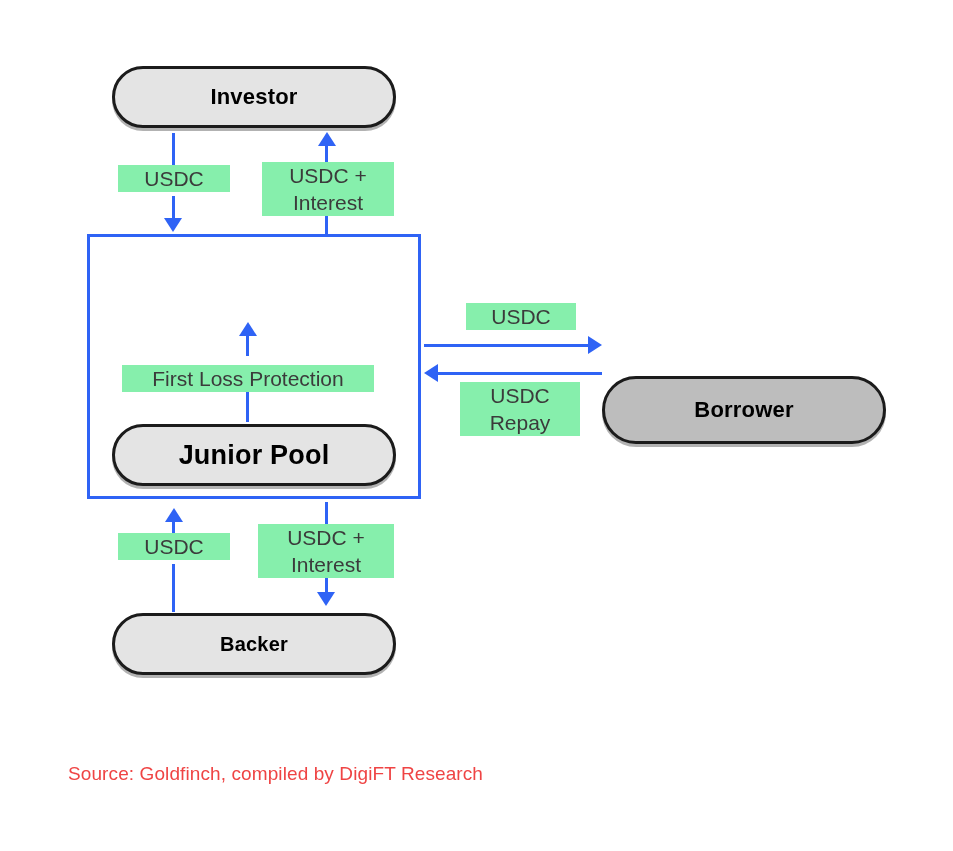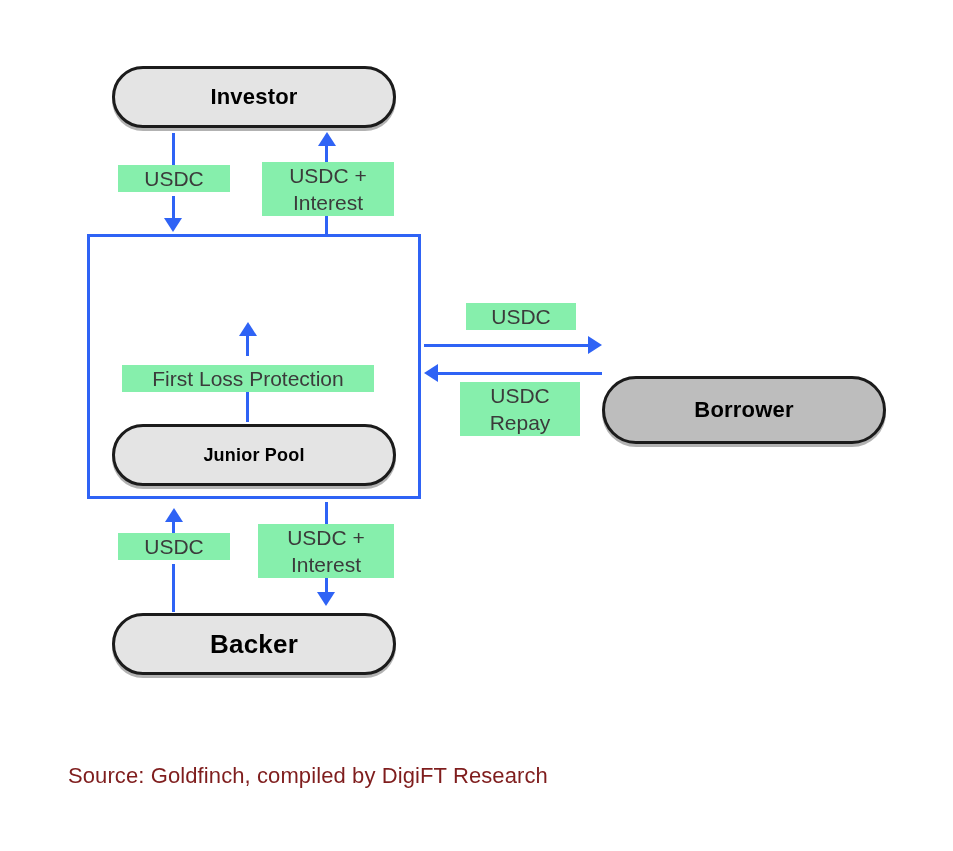--- a/index.html
+++ b/index.html
@@ -45,25 +45,25 @@
   #node-investor {
     left: 112px; top: 66px; width: 284px; height: 62px;
     font-size: 22px;
   }
   #node-senior-pool {
     left: 112px; top: 251px; width: 284px; height: 62px;
     font-size: 21px;
   }
   #node-junior-pool {
     left: 112px; top: 424px; width: 284px; height: 62px;
-    font-size: 18px;
+    font-size: 27px;
   }
   #node-backer {
     left: 112px; top: 613px; width: 284px; height: 62px;
-    font-size: 26px;
+    font-size: 20px;
   }
   #node-borrower {
     left: 602px; top: 336px; width: 284px; height: 68px;
     font-size: 22px;
     margin-top: 40px;
   }
 
   
   #pool-container {
     position: absolute;
@@ -131,22 +131,22 @@
   #label-first-loss    { left: 122px; top: 355px; width: 252px; margin-top: 10px; }
   #label-backer-in     { left: 118px; top: 533px; width: 112px; }
   #label-backer-out    { left: 258px; top: 524px; width: 136px; }
   #label-borrower-out  { left: 466px; top: 303px; width: 110px; }
   #label-borrower-in   { left: 460px; top: 382px; width: 120px; }
 
   
   #source-caption {
     position: absolute;
     left: 68px; top: 763px;
-    font-size: 22px;
-    color: #7f1d1d;
+    font-size: 19px;
+    color: #ef4444;
     letter-spacing: 0.1px;
   }
 </style>
 </head>
 <body>
 
 <div id="diagram-root">
 
   <div id="pool-container"></div>
 

